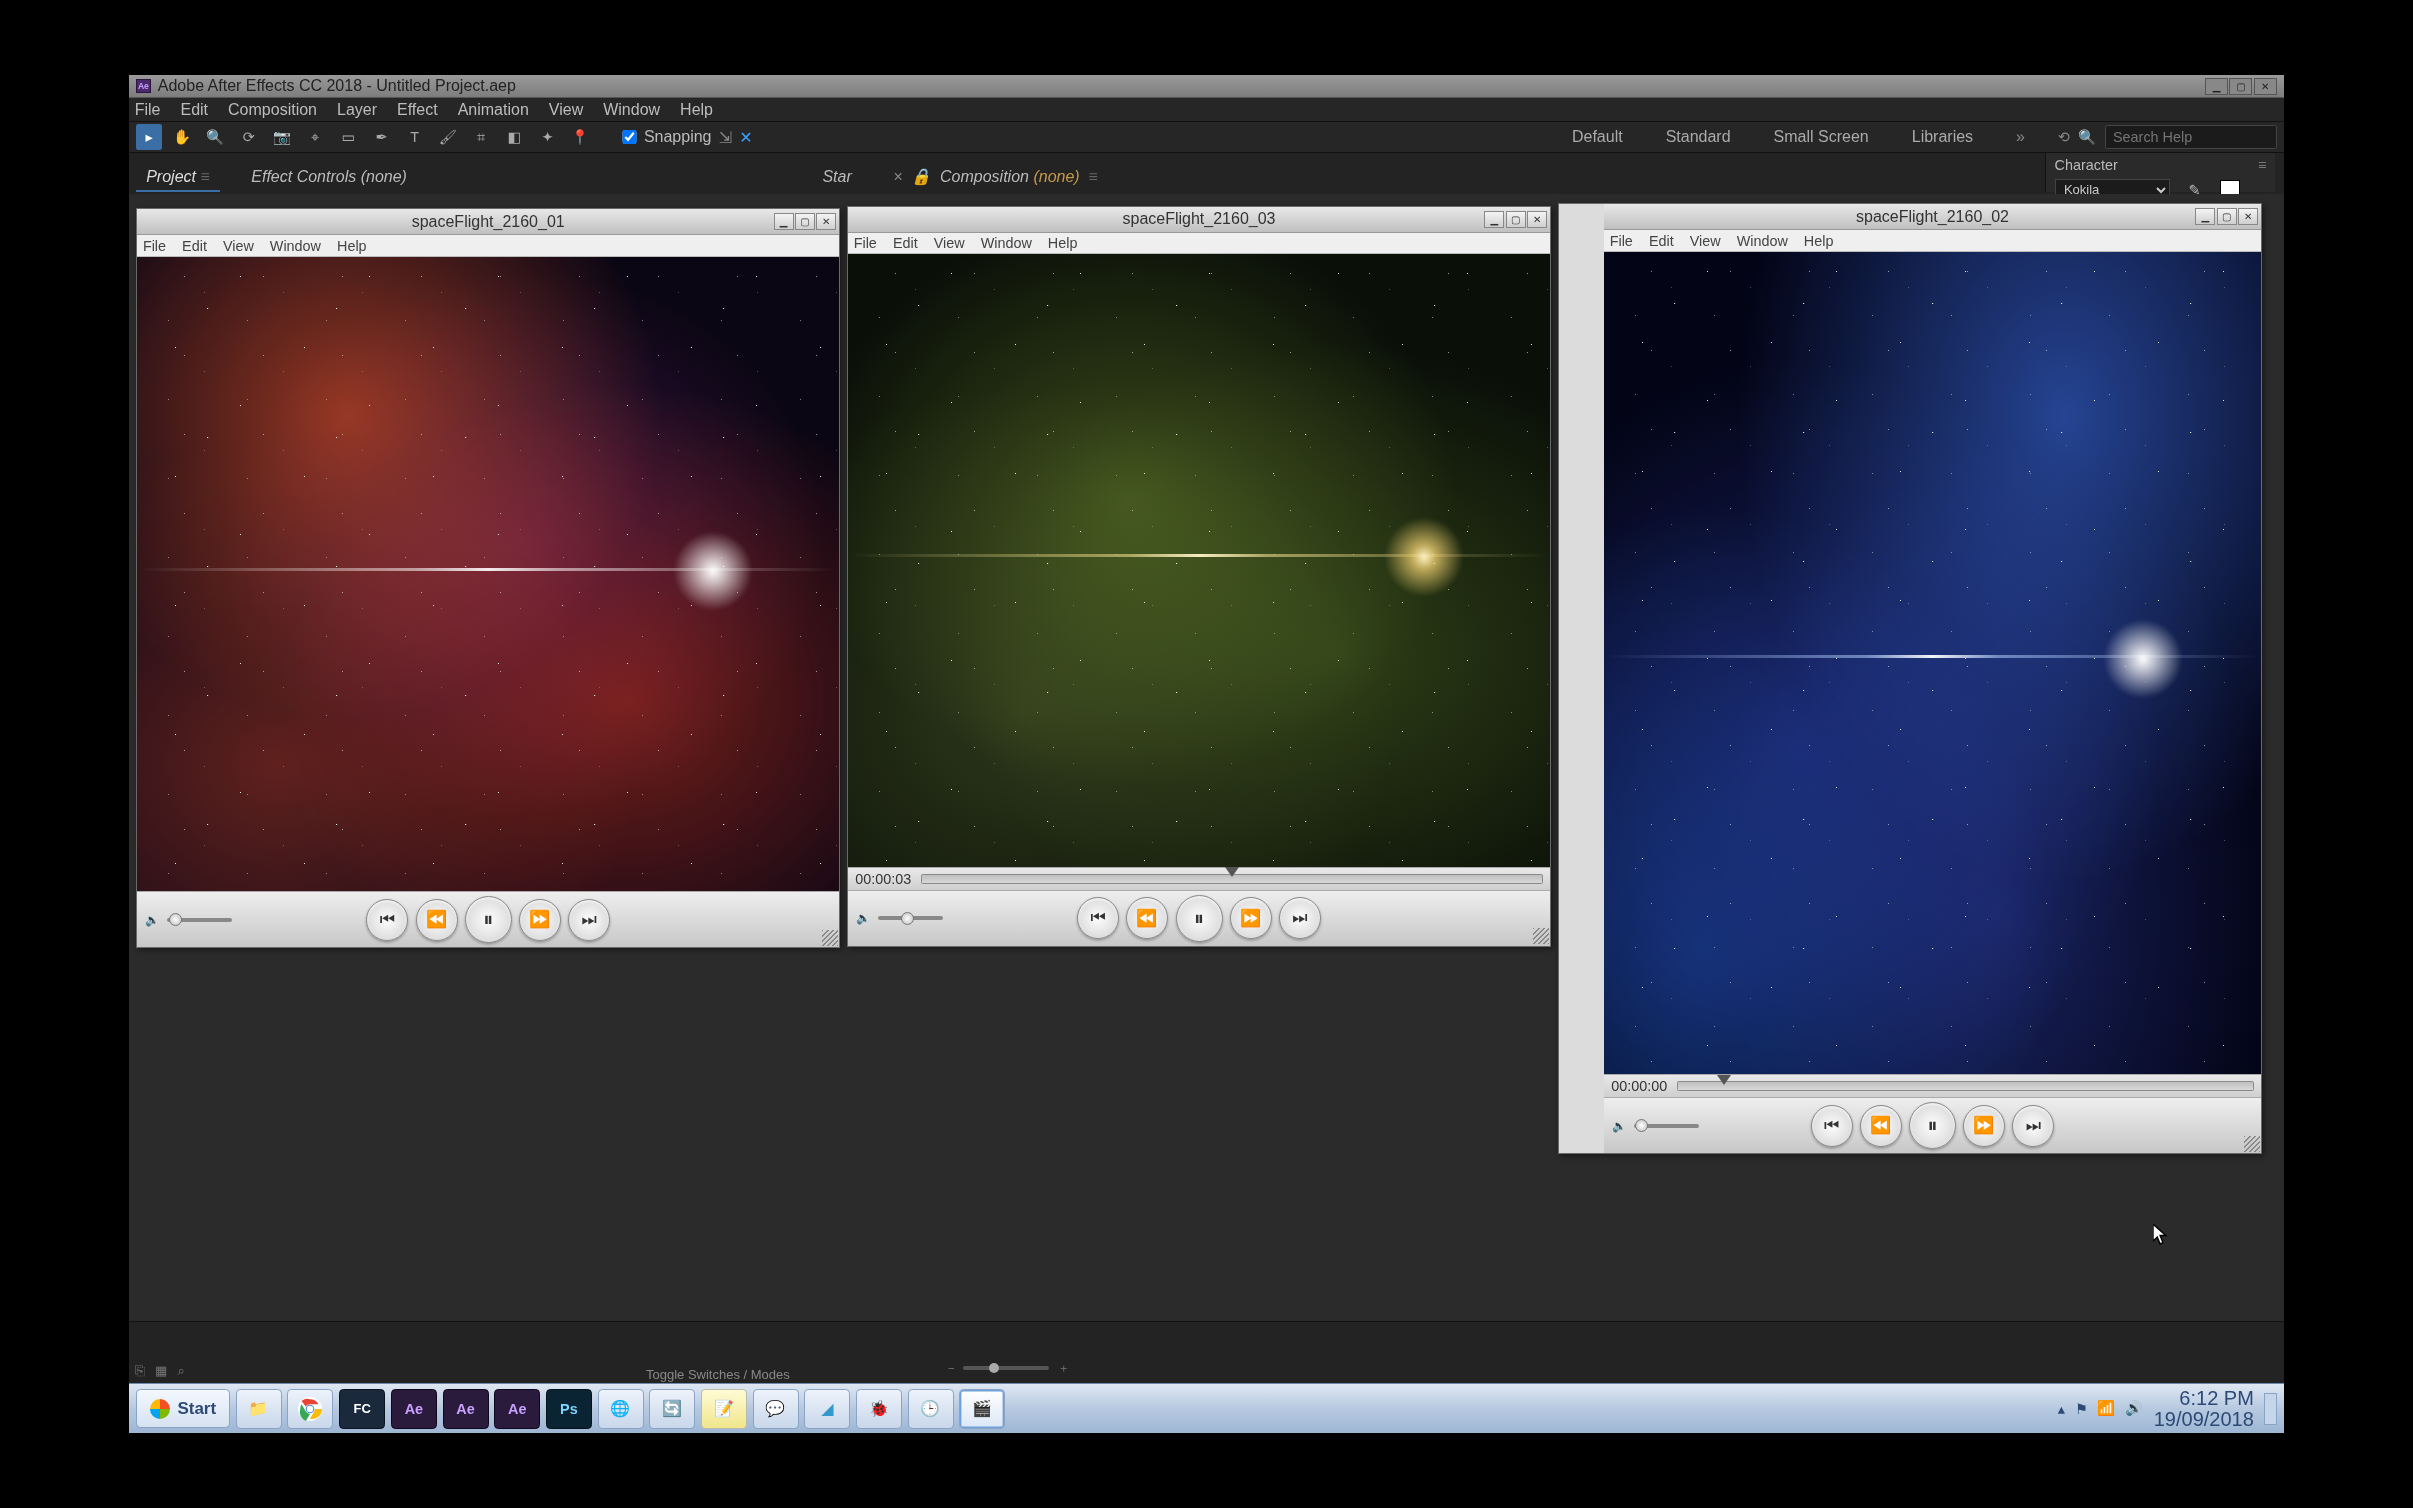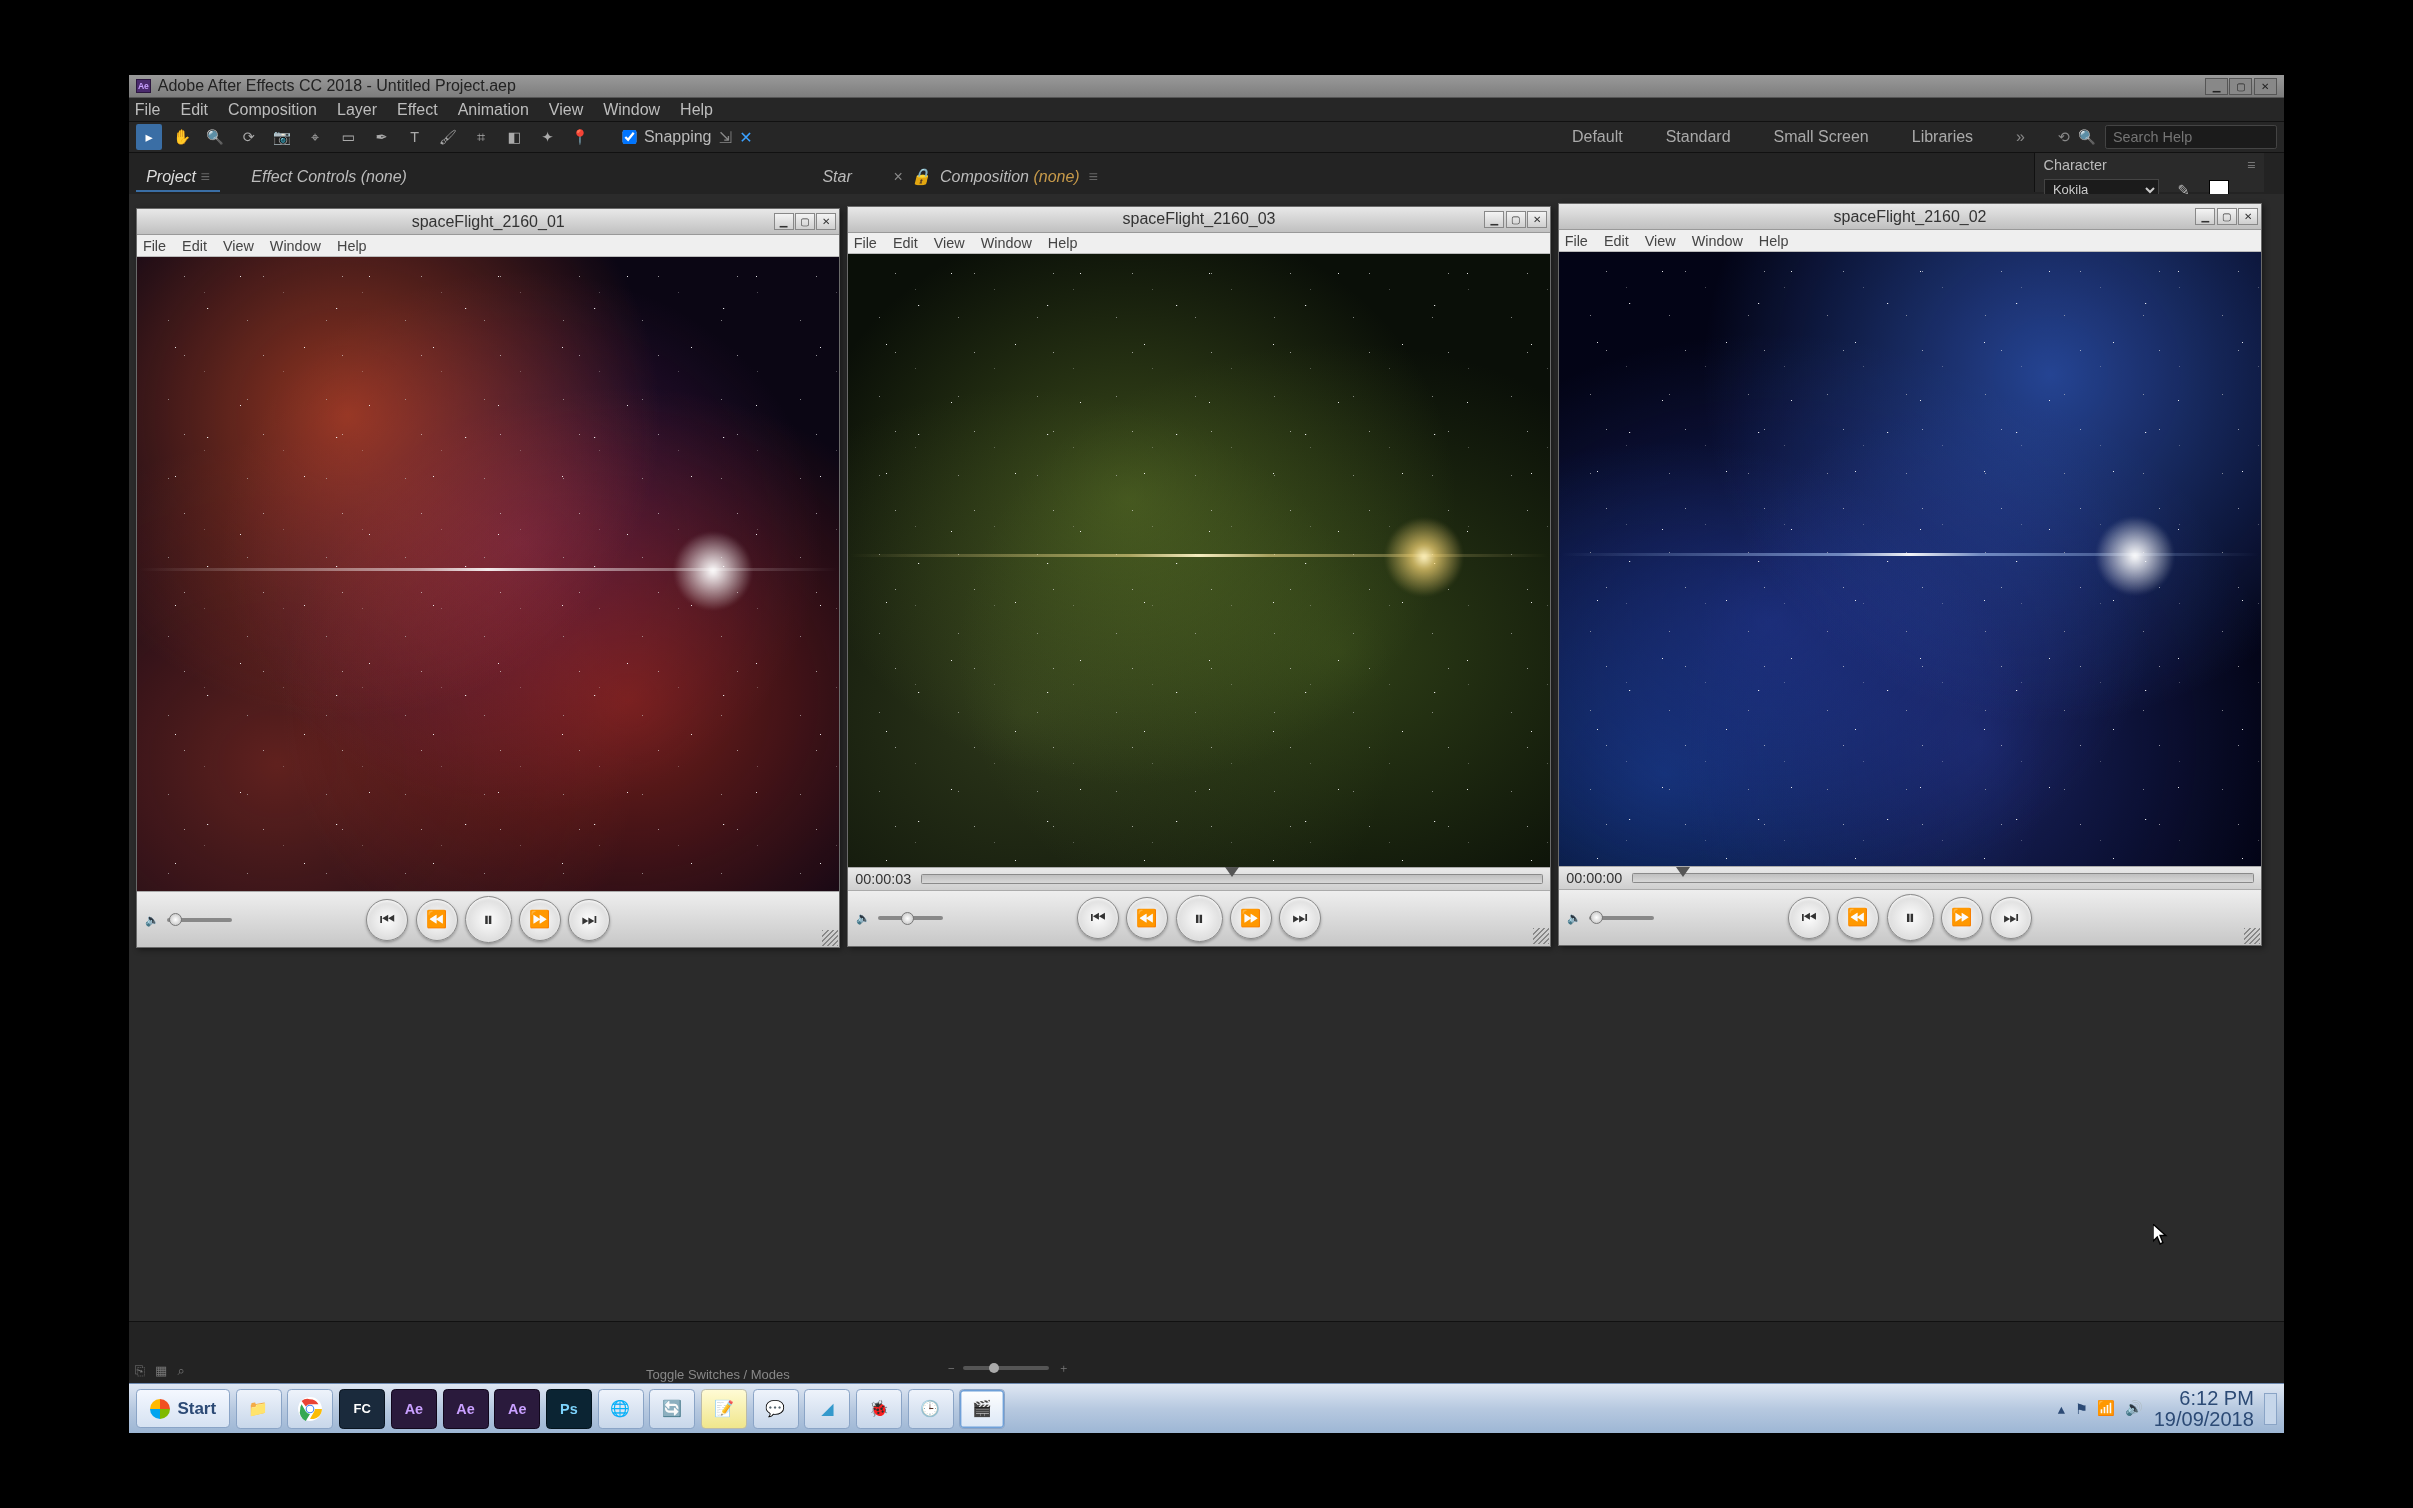--- a/index.html
+++ b/index.html
@@ -26,21 +26,21 @@
 .workspace-tabs { position:absolute; right:259px; display:flex; gap:43px; font-size:16px; color:#aaa; }
 .workspace-tabs span { cursor:pointer; }
 .search-area { position:absolute; right:7.2px; display:flex; align-items:center; gap:8.6px; }
 .search-input { background:#1b1b1b; border:0.7px solid #444; color:#888; font-size:14.4px; padding:2.9px 7.2px; width:172px; border-radius:2.2px; }
 .search-icon { color:#888; font-size:14.4px; }
 
 .ae-panels { height:39px; background:#232323; display:flex; align-items:flex-end; padding:0 7.2px; gap:21.5px; font-size:16px; color:#bbb; position:relative; }
 .panel-tab { padding:4.3px 10px; border-bottom:2.2px solid transparent; cursor:pointer;font-style:italic; }
 .panel-tab.active { border-bottom-color:#3a6ea5; color:#ddd; }
 .panel-tab .none { color:#c79a4a;margin-top:16px; }
-.char-panel { position:absolute; right:20px; top:0; width:230px; height:100%; background:#2a2a2a; border-left:0.7px solid #111; padding:4.3px 8.6px; display:flex; flex-direction:column; gap:5.7px; font-size:14.4px; color:#bbb; }
+.char-panel { position:absolute; right:9px; top:0; width:230px; height:100%; background:#2a2a2a; border-left:0.7px solid #111; padding:4.3px 8.6px; display:flex; flex-direction:column; gap:5.7px; font-size:14.4px; color:#bbb; }
 .char-font { display:flex; align-items:center; gap:19px; }
 .char-font select { background:#1b1b1b; border:0.7px solid #444; color:#ccc; font-size:13px; padding:1.4px 4.3px; width:115px; }
 .swatch { width:20px; height:20px; background:#fff; border:0.7px solid #000; }
 
 .ae-body { position:absolute; left:0; top:119px; right:0; bottom:62px; background:#2b2b2b; }
 
 
 .qt-window { position:absolute; background:#dcdcdc; border:0.7px solid #6a6a6a; box-shadow:2.2px 2.2px 5.7px rgba(0,0,0,.45); display:flex; flex-direction:column; }
 .qt-titlebar { height:26px; background:linear-gradient(#e8e8e8,#c0c0c0); display:flex; align-items:center; justify-content:center; font-size:16px; color:#333; position:relative; border-bottom:0.7px solid #999; }
 .qt-titlebar .qt-ctrls { position:absolute; right:2.9px; display:flex; gap:1.4px; }
@@ -285,21 +285,21 @@
           </div>
           <div class="play-btn">⏮</div>
           <div class="play-btn">⏪</div>
           <div class="play-btn big">⏸</div>
           <div class="play-btn">⏩</div>
           <div class="play-btn">⏭</div>
           <div class="resize-grip"></div>
         </div>
       </div>
 
-      <div class="qt-window" style="left:1429px; top:9.3px; width:704px; height:743px;">
+      <div class="qt-window" style="left:1429px; top:9.3px; width:704px; height:951px;padding-left:45px;">
         <div class="qt-titlebar">
           <span>spaceFlight_2160_02</span>
           <div class="qt-ctrls">
             <div class="qt-btn">▁</div>
             <div class="qt-btn">▢</div>
             <div class="qt-btn">✕</div>
           </div>
         </div>
         <div class="qt-menus">
           <span>File</span>

